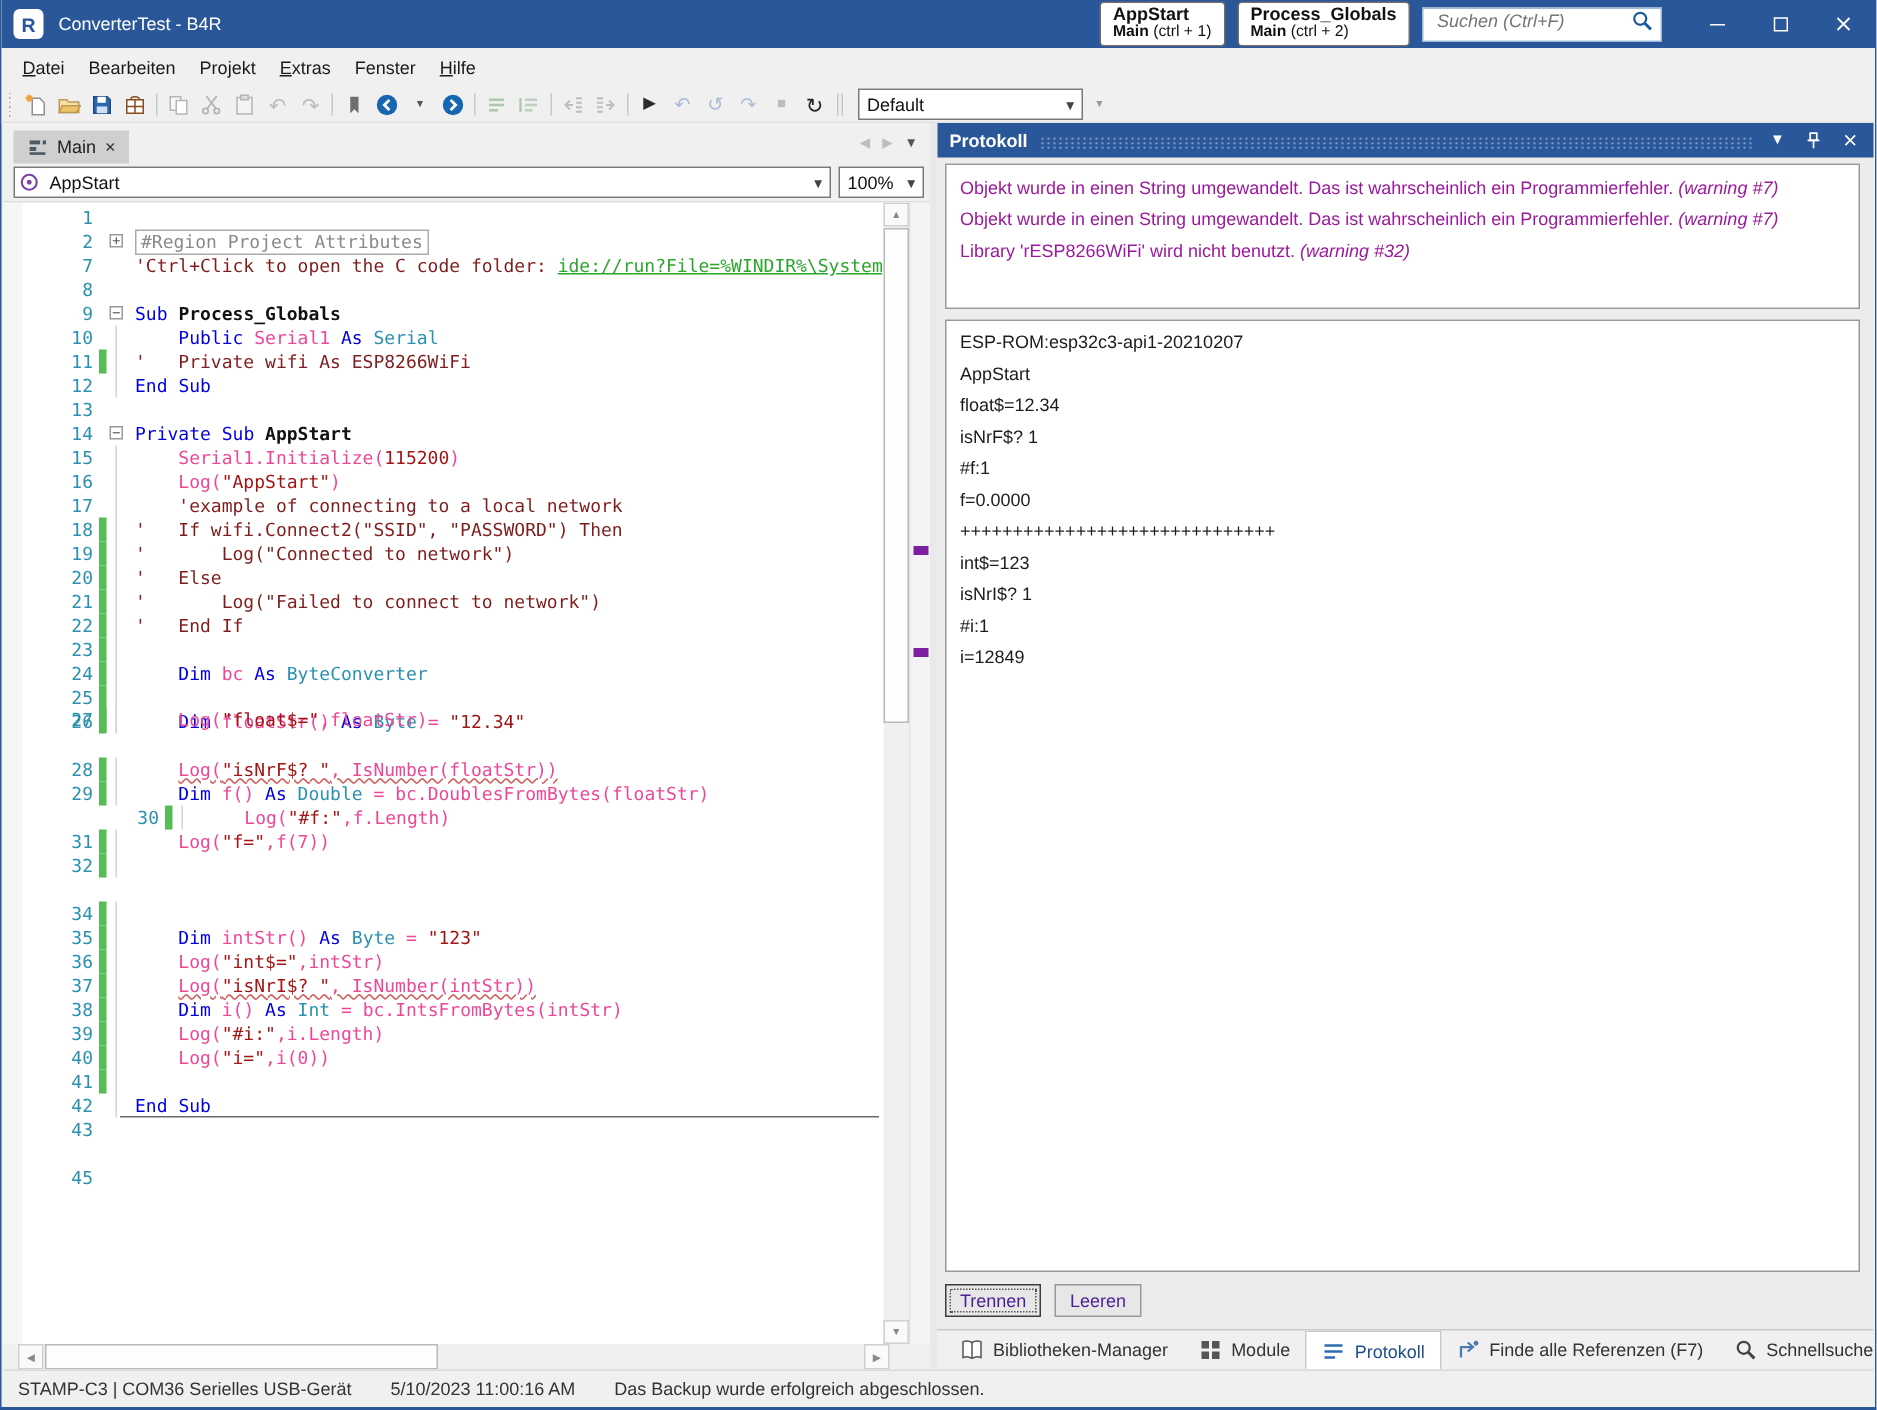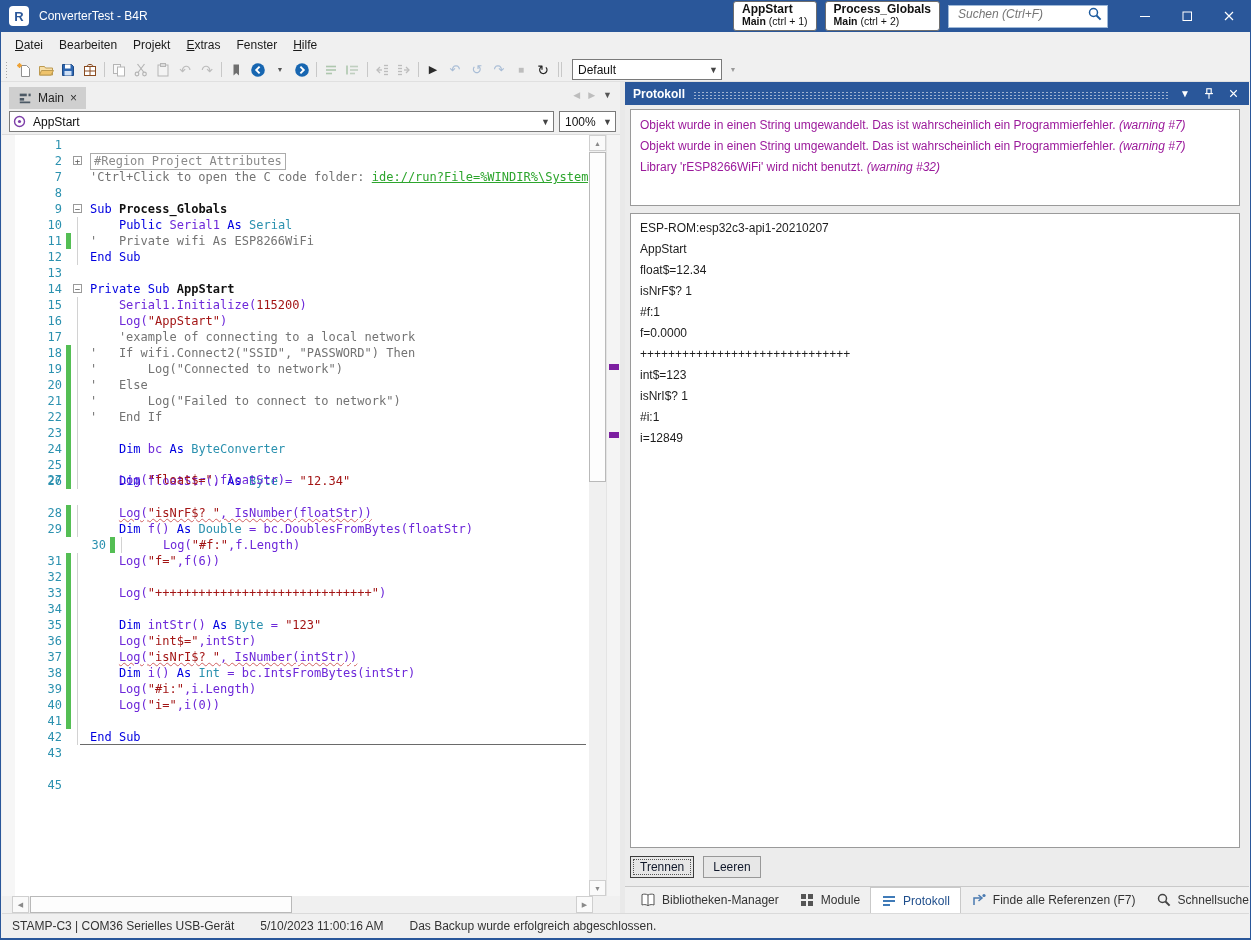--- a/index.html
+++ b/index.html
@@ -62,22 +62,22 @@
   .lnum{position:absolute;left:14px;width:46px;text-align:right;color:#2B91AF;}
   .chbar{position:absolute;left:64px;width:5px;top:0;bottom:0;background:#54BE54;}
   .fold{position:absolute;left:71px;top:3px;width:9px;height:9px;border:1px solid #9a9a9a;background:#fff;
     font-size:9px;line-height:8px;text-align:center;color:#555;font-family:"DejaVu Sans Mono",monospace;}
   .fline{position:absolute;left:75px;top:0;bottom:0;width:1px;background:#d2d2d2;}
   .ctext{position:absolute;left:88px;}
   .cul{position:absolute;left:78px;right:2px;bottom:0;height:1px;background:#6a6a6a;}
   .tk-k{color:#0000E0;}
   .tk-t{color:#2B91AF;}
   .tk-s{color:#A31515;}
-  .tk-c{color:#737373;}
-  .tk-n{color:#6d28d9;}
+  .tk-c{color:#7f1d1d;}
+  .tk-n{color:#ec4899;}
   .tk-b{color:#111;font-weight:bold;}
   .tk-r{color:#8a8a8a;border:1px solid #ababab;padding:0 3px 1px 3px;}
   .tk-u{color:#2DA52D;text-decoration:underline;}
   .sq{text-decoration-line:underline;text-decoration-style:wavy;text-decoration-color:#d06060;text-decoration-thickness:1px;}
 
   
   .vscroll{position:absolute;top:0;right:14px;width:17px;bottom:0;background:#f0f0f0;}
   .vs-btn{position:absolute;left:0;width:17px;height:16px;background:#fafafa;border:1px solid #cfcfcf;color:#8a8a8a;
     font-size:7px;display:flex;align-items:center;justify-content:center;}
   .vs-thumb{position:absolute;left:0;width:17px;background:#fdfdfd;border:1px solid #b9b9b9;}
@@ -91,21 +91,21 @@
   
   .panel-header{height:23px;background:#2A579A;color:#fff;display:flex;align-items:center;padding:0 8px;font-size:12px;gap:8px;flex:none;}
   .ph-title{font-weight:600;}
   .ph-dots{flex:1;height:9px;margin-top:3px;background-image:radial-gradient(rgba(255,255,255,.55) .8px,transparent .9px);background-size:4px 3px;}
   .ph-ic{display:flex;align-items:center;justify-content:center;width:16px;height:16px;color:#fff;font-size:10px;}
   .panel-body{flex:1;display:flex;flex-direction:column;padding:4px 9px 0 5px;min-height:0;}
   .warnings{height:97px;background:#fff;border:1px solid #9a9a9a;padding:5px 9px;font-size:12px;color:#9B1A9B;line-height:21px;overflow:hidden;flex:none;}
   .warn-tag{font-style:italic;}
   .logbox{flex:1;background:#fff;border:1px solid #9a9a9a;margin-top:7px;padding:4px 9px;font-size:12px;color:#1c1c1c;line-height:21px;overflow:hidden;}
   .panel-buttons{height:38px;display:flex;align-items:center;gap:9px;flex:none;}
-  .btn{background:#e7e7e7;border:1px solid #989898;font-size:12px;padding:3px 9px;color:#0f172a;font-family:inherit;}
+  .btn{background:#e7e7e7;border:1px solid #989898;font-size:12px;padding:3px 9px;color:#4c1d95;font-family:inherit;}
   .btn.focused{border-color:#3c3c3c;outline:1px dotted #555;outline-offset:-4px;}
   .bottom-tabs{height:27px;display:flex;align-items:stretch;border-top:1px solid #c9c9c9;margin:0 -9px 0 -5px;padding-left:5px;
     background:#f0f0f0;font-size:12px;color:#333;flex:none;}
   .btab{display:flex;align-items:center;gap:6px;padding:0 10px;white-space:nowrap;}
   .btab.active{background:#fff;border:1px solid #c9c9c9;border-bottom:none;color:#1f4e8c;}
 
   
   .statusbar{position:absolute;left:1px;right:1px;bottom:0;height:25px;background:#f0f0f0;border-top:1px solid #dadada;
     display:flex;align-items:center;font-size:12px;color:#333;padding-left:10px;gap:26px;white-space:nowrap;}
 </style>
@@ -389,23 +389,22 @@
             <div class="crow" style="top: 256px;"><span class="lnum">21</span><div class="chbar"></div><div class="fline"></div><span class="ctext"><span class="tk-c">'       Log("Failed to connect to network")</span></span></div>
             <div class="crow" style="top: 272px;"><span class="lnum">22</span><div class="chbar"></div><div class="fline"></div><span class="ctext"><span class="tk-c">'   End If</span></span></div>
             <div class="crow" style="top: 288px;"><span class="lnum">23</span><div class="chbar"></div><div class="fline"></div><span class="ctext"></span></div>
             <div class="crow" style="top: 304px;"><span class="lnum">24</span><div class="chbar"></div><div class="fline"></div><span class="ctext"><span class="tk-n">    </span><span class="tk-k">Dim</span><span class="tk-n"> bc </span><span class="tk-k">As</span><span class="tk-n"> </span><span class="tk-t">ByteConverter</span></span></div>
             <div class="crow" style="top: 320px;"><span class="lnum">25</span><div class="chbar"></div><div class="fline"></div><span class="ctext"></span></div>
             <div class="crow" style="top: 336px;"><span class="lnum">26</span><div class="chbar"></div><div class="fline"></div><span class="ctext"><span class="tk-n">    </span><span class="tk-k">Dim</span><span class="tk-n"> floatStr() </span><span class="tk-k">As</span><span class="tk-n"> </span><span class="tk-t">Byte</span><span class="tk-n"> = </span><span class="tk-s">"12.34"</span></span></div>
             <div class="crow" style="top: 335px;"><span class="lnum">27</span><div class="chbar"></div><div class="fline"></div><span class="ctext"><span class="tk-n">    Log(</span><span class="tk-s">"float$="</span><span class="tk-n">,floatStr)</span></span></div>
             <div class="crow" style="top: 368px;"><span class="lnum">28</span><div class="chbar"></div><div class="fline"></div><span class="ctext"><span class="tk-n">    </span><span class="tk-n sq">Log(</span><span class="tk-s sq">"isNrF$? "</span><span class="tk-n sq">, IsNumber(floatStr))</span></span></div>
             <div class="crow" style="top: 384px;"><span class="lnum">29</span><div class="chbar"></div><div class="fline"></div><span class="ctext"><span class="tk-n">    </span><span class="tk-k">Dim</span><span class="tk-n"> f() </span><span class="tk-k">As</span><span class="tk-n"> </span><span class="tk-t">Double</span><span class="tk-n"> = bc.DoublesFromBytes(floatStr)</span></span></div>
             <div class="crow" style="top: 400px; margin-left: 44px;"><span class="lnum">30</span><div class="chbar"></div><div class="fline"></div><span class="ctext"><span class="tk-n">    Log(</span><span class="tk-s">"#f:"</span><span class="tk-n">,f.Length)</span></span></div>
-            <div class="crow" style="top: 416px;"><span class="lnum">31</span><div class="chbar"></div><div class="fline"></div><span class="ctext"><span class="tk-n">    Log(</span><span class="tk-s">"f="</span><span class="tk-n">,f(6))</span></span></div>
+            <div class="crow" style="top: 416px;"><span class="lnum">31</span><div class="chbar"></div><div class="fline"></div><span class="ctext"><span class="tk-n">    Log(</span><span class="tk-s">"f="</span><span class="tk-n">,f(7))</span></span></div>
             <div class="crow" style="top: 432px;"><span class="lnum">32</span><div class="chbar"></div><div class="fline"></div><span class="ctext"></span></div>
-            <div class="crow" style="top: 448px;"><span class="lnum">33</span><div class="chbar"></div><div class="fline"></div><span class="ctext"><span class="tk-n">    Log(</span><span class="tk-s">"++++++++++++++++++++++++++++++"</span><span class="tk-n">)</span></span></div>
             <div class="crow" style="top: 464px;"><span class="lnum">34</span><div class="chbar"></div><div class="fline"></div><span class="ctext"></span></div>
             <div class="crow" style="top: 480px;"><span class="lnum">35</span><div class="chbar"></div><div class="fline"></div><span class="ctext"><span class="tk-n">    </span><span class="tk-k">Dim</span><span class="tk-n"> intStr() </span><span class="tk-k">As</span><span class="tk-n"> </span><span class="tk-t">Byte</span><span class="tk-n"> = </span><span class="tk-s">"123"</span></span></div>
             <div class="crow" style="top: 496px;"><span class="lnum">36</span><div class="chbar"></div><div class="fline"></div><span class="ctext"><span class="tk-n">    Log(</span><span class="tk-s">"int$="</span><span class="tk-n">,intStr)</span></span></div>
             <div class="crow" style="top: 512px;"><span class="lnum">37</span><div class="chbar"></div><div class="fline"></div><span class="ctext"><span class="tk-n">    </span><span class="tk-n sq">Log(</span><span class="tk-s sq">"isNrI$? "</span><span class="tk-n sq">, IsNumber(intStr))</span></span></div>
             <div class="crow" style="top: 528px;"><span class="lnum">38</span><div class="chbar"></div><div class="fline"></div><span class="ctext"><span class="tk-n">    </span><span class="tk-k">Dim</span><span class="tk-n"> i() </span><span class="tk-k">As</span><span class="tk-n"> </span><span class="tk-t">Int</span><span class="tk-n"> = bc.IntsFromBytes(intStr)</span></span></div>
             <div class="crow" style="top: 544px;"><span class="lnum">39</span><div class="chbar"></div><div class="fline"></div><span class="ctext"><span class="tk-n">    Log(</span><span class="tk-s">"#i:"</span><span class="tk-n">,i.Length)</span></span></div>
             <div class="crow" style="top: 560px;"><span class="lnum">40</span><div class="chbar"></div><div class="fline"></div><span class="ctext"><span class="tk-n">    Log(</span><span class="tk-s">"i="</span><span class="tk-n">,i(0))</span></span></div>
             <div class="crow" style="top: 576px;"><span class="lnum">41</span><div class="chbar"></div><div class="fline"></div><span class="ctext"></span></div>
             <div class="crow" style="top: 592px;"><span class="lnum">42</span><div class="fline"></div><span class="ctext"><span class="tk-k">End</span><span class="tk-n"> </span><span class="tk-k">Sub</span></span><div class="cul"></div></div>
             <div class="crow" style="top: 608px;"><span class="lnum">43</span><span class="ctext"></span></div>

